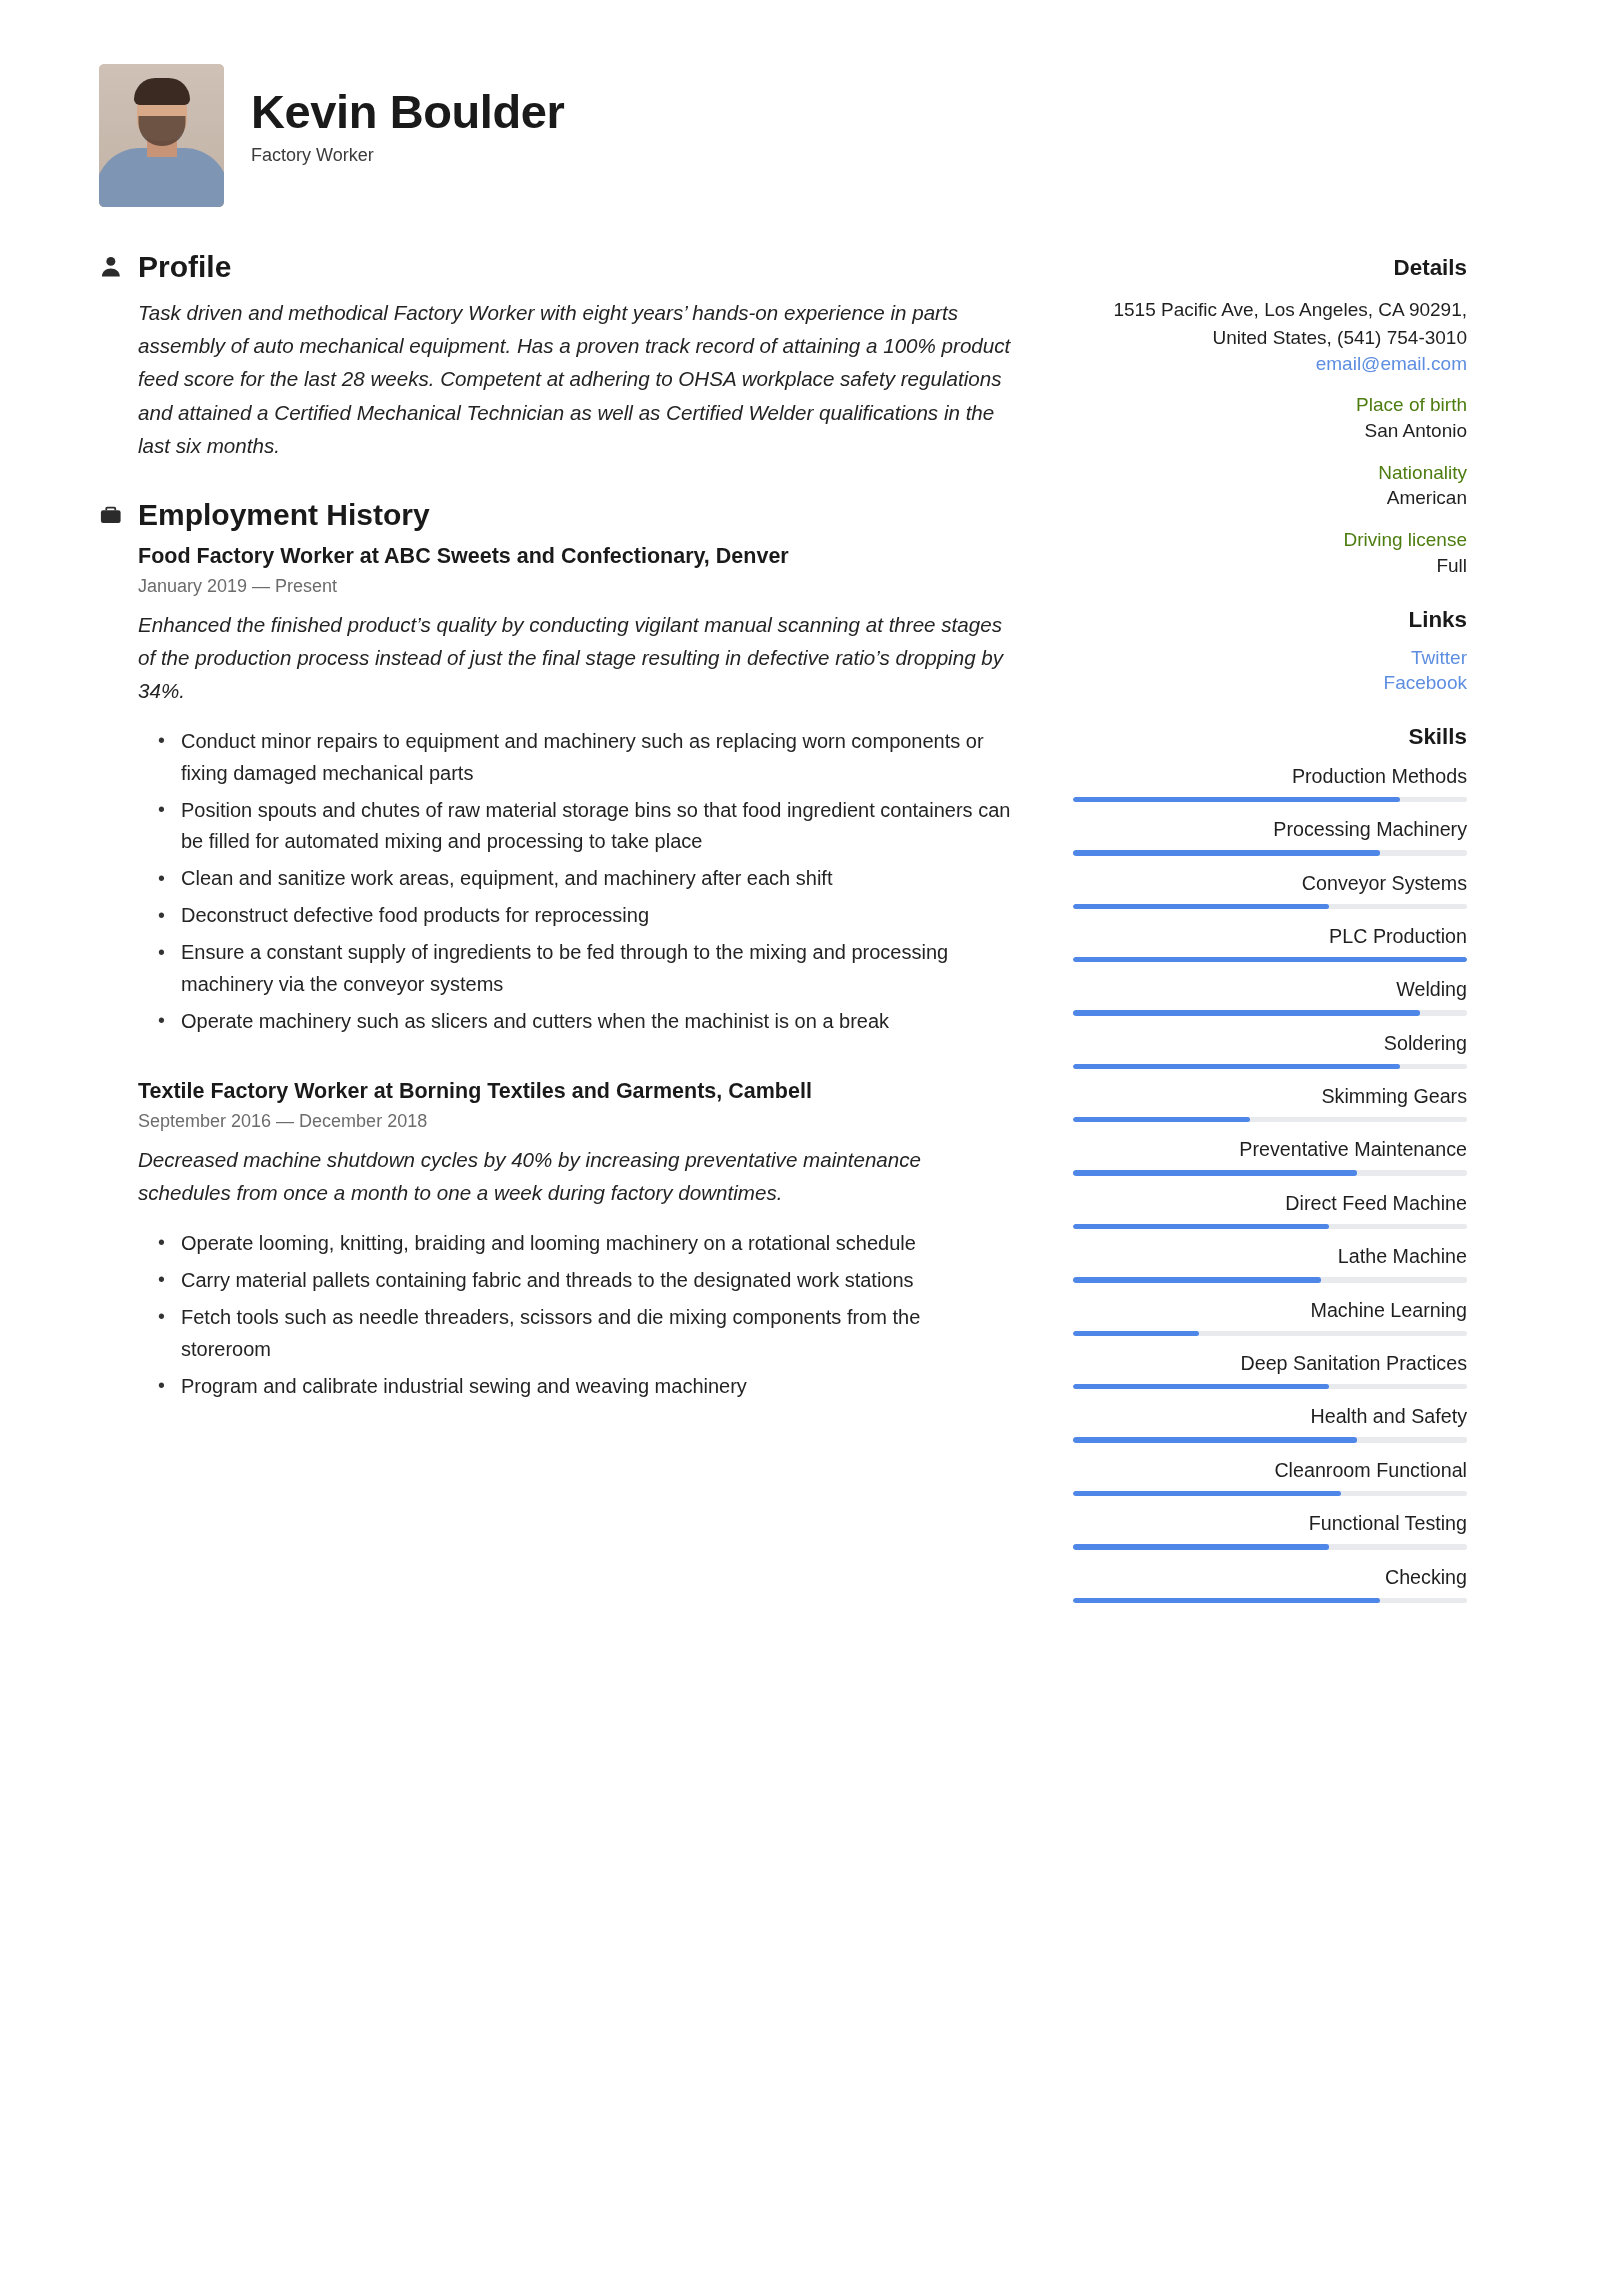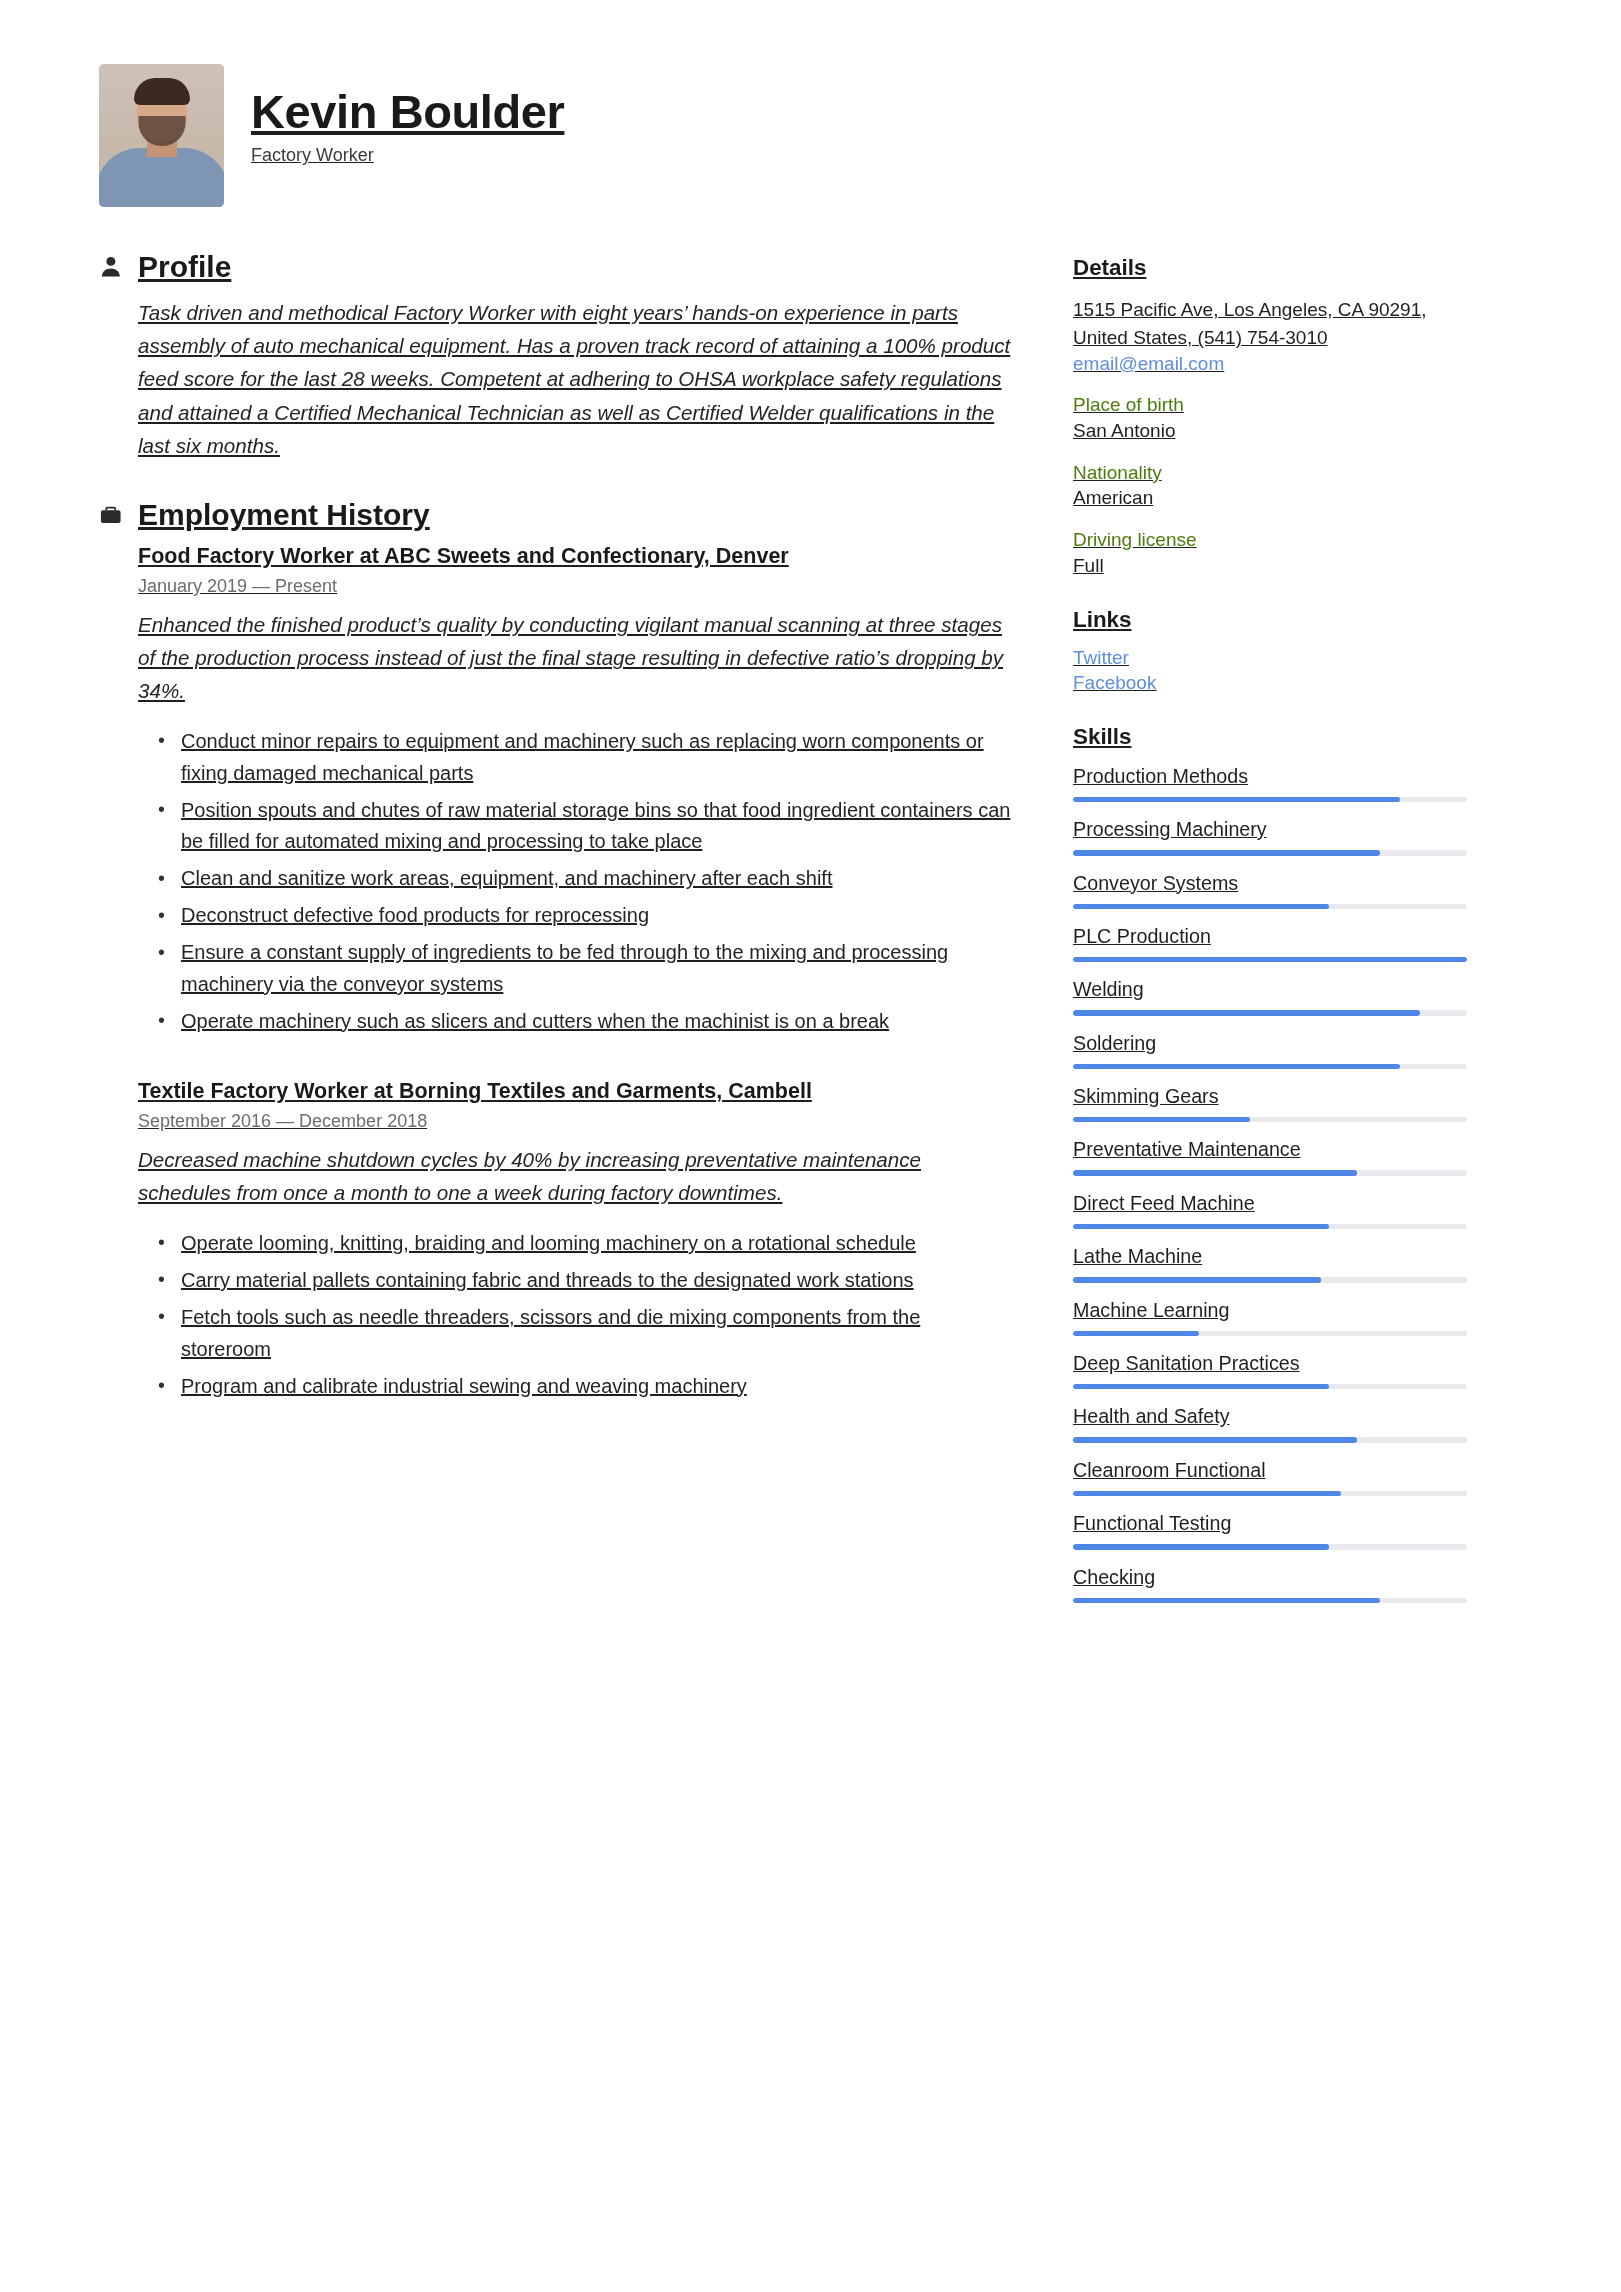--- a/index.html
+++ b/index.html
@@ -13,21 +13,20 @@
     min-height: 2293px;
     font-family: "Liberation Sans", sans-serif;
     color: #1f1f1f;
     -webkit-font-smoothing: antialiased;
   }
   .page {
     width: 1621px;
     min-height: 2293px;
     padding: 64px 99px 54px 99px;
     position: relative;
-    text-decoration: underline;
   }
 
   
   .header {
     display: flex;
     align-items: flex-start;
     gap: 27px;
     margin-bottom: 43px;
   }
   .avatar {
@@ -99,21 +98,21 @@
   }
 
   
   .body-cols {
     display: flex;
     gap: 61px;
     align-items: flex-start;
     margin-top: 37px;
   }
   .col-main { width: 913px; flex: 0 0 auto; }
-  .col-side { width: 394px; flex: 0 0 auto; padding-top: 5.4px; }
+  .col-side { width: 394px; flex: 0 0 auto; padding-top: 5.4px; text-align: right; }
 
   
   .section { margin-bottom: 36px; }
   .section-head {
     display: flex;
     align-items: center;
     gap: 16px;
     margin-bottom: 12.5px;
   }
   .section-icon {

